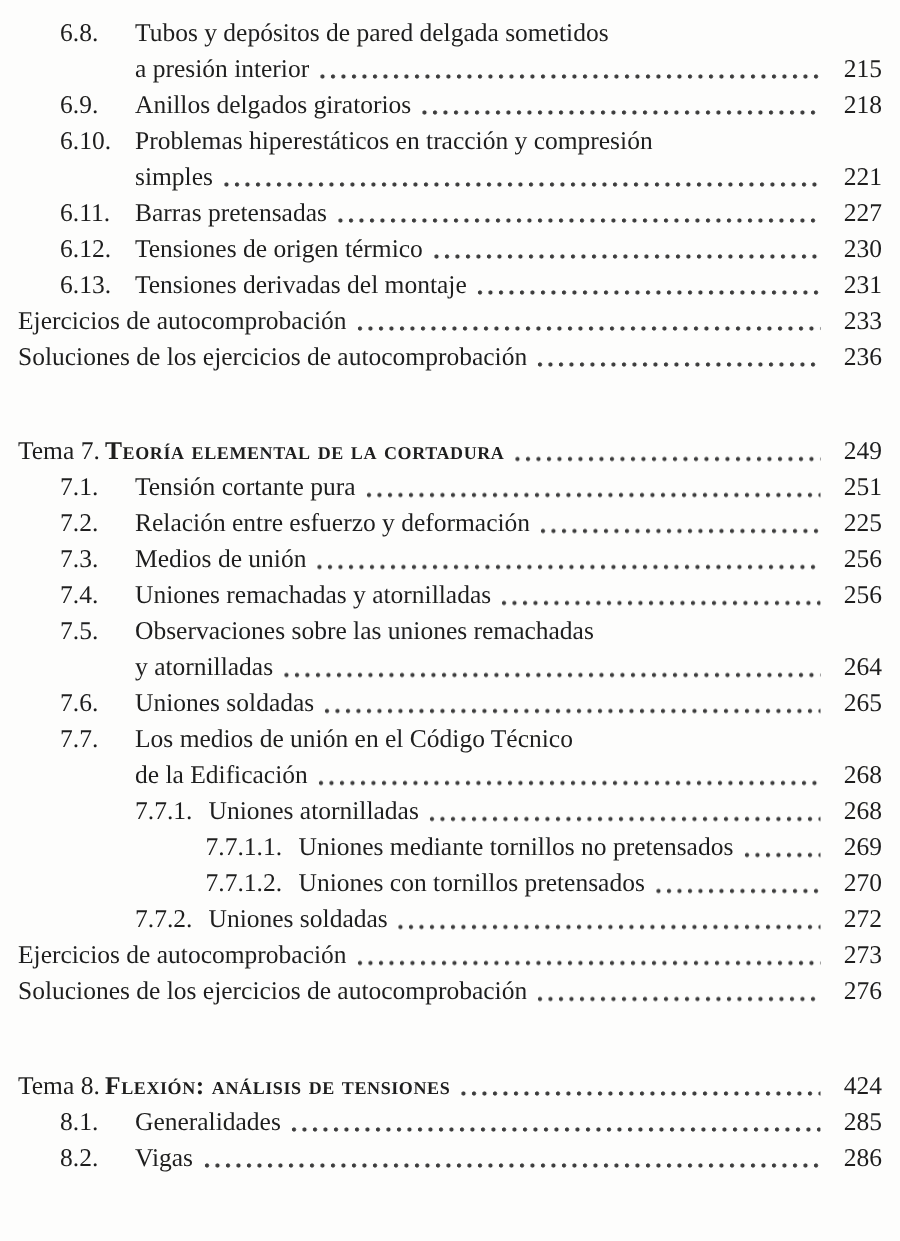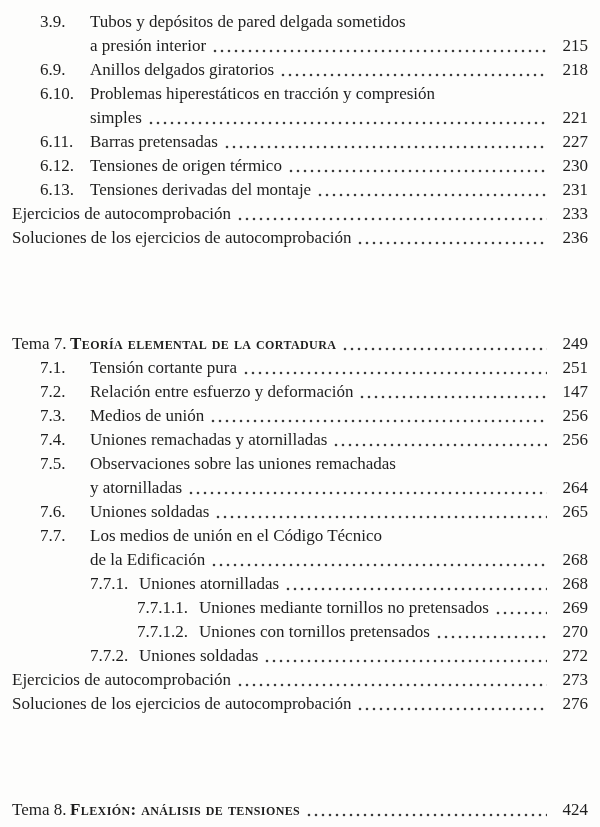--- a/index.html
+++ b/index.html
@@ -29,21 +29,20 @@
   .level-2 { padding-left: 78px; }
   .level-2 .num { width: 49px; }
   .level-3 { padding-left: 125px; }
   .level-3 .num { width: 62px; }
   .text { flex: 0 1 auto; overflow: hidden; }
   .tema .text {
     font-variant: small-caps;
     font-weight: 700;
     letter-spacing: 0.4px;
     font-style: normal;
-    margin-top: 43px;
   }
   .leader {
     flex: 1 1 10px;
     min-width: 10px;
     align-self: flex-end;
     height: 6px;
     margin: 0 5px 4px 7px;
     background-image: radial-gradient(circle at 2px 3px, #3c3c3c 1.15px, rgba(0,0,0,0) 1.65px);
     background-size: 7px 6px;
     background-repeat: repeat-x;
@@ -52,21 +51,21 @@
     flex: 0 0 36px;
     text-align: right;
   }
 </style>
 </head>
 <body>
 
 <div class="toc">
     <div class="entry level-1">
       <div class="line">
-        <span class="num">3.9.</span>
+        <span class="num">6.8.</span>
         <span class="text">Tubos y depósitos de pared delgada sometidos</span>
       </div>
       <div class="line">
         <span class="num"></span>
         <span class="text">a presión interior</span>
         <span class="leader"></span>
         <span class="page">215</span>
       </div>
     </div>
     <div class="entry level-1">
@@ -143,21 +142,21 @@
         <span class="text">Tensión cortante pura</span>
         <span class="leader"></span>
         <span class="page">251</span>
       </div>
     </div>
     <div class="entry level-1">
       <div class="line">
         <span class="num">7.2.</span>
         <span class="text">Relación entre esfuerzo y deformación</span>
         <span class="leader"></span>
-        <span class="page">147</span>
+        <span class="page">225</span>
       </div>
     </div>
     <div class="entry level-1">
       <div class="line">
         <span class="num">7.3.</span>
         <span class="text">Medios de unión</span>
         <span class="leader"></span>
         <span class="page">256</span>
       </div>
     </div>

